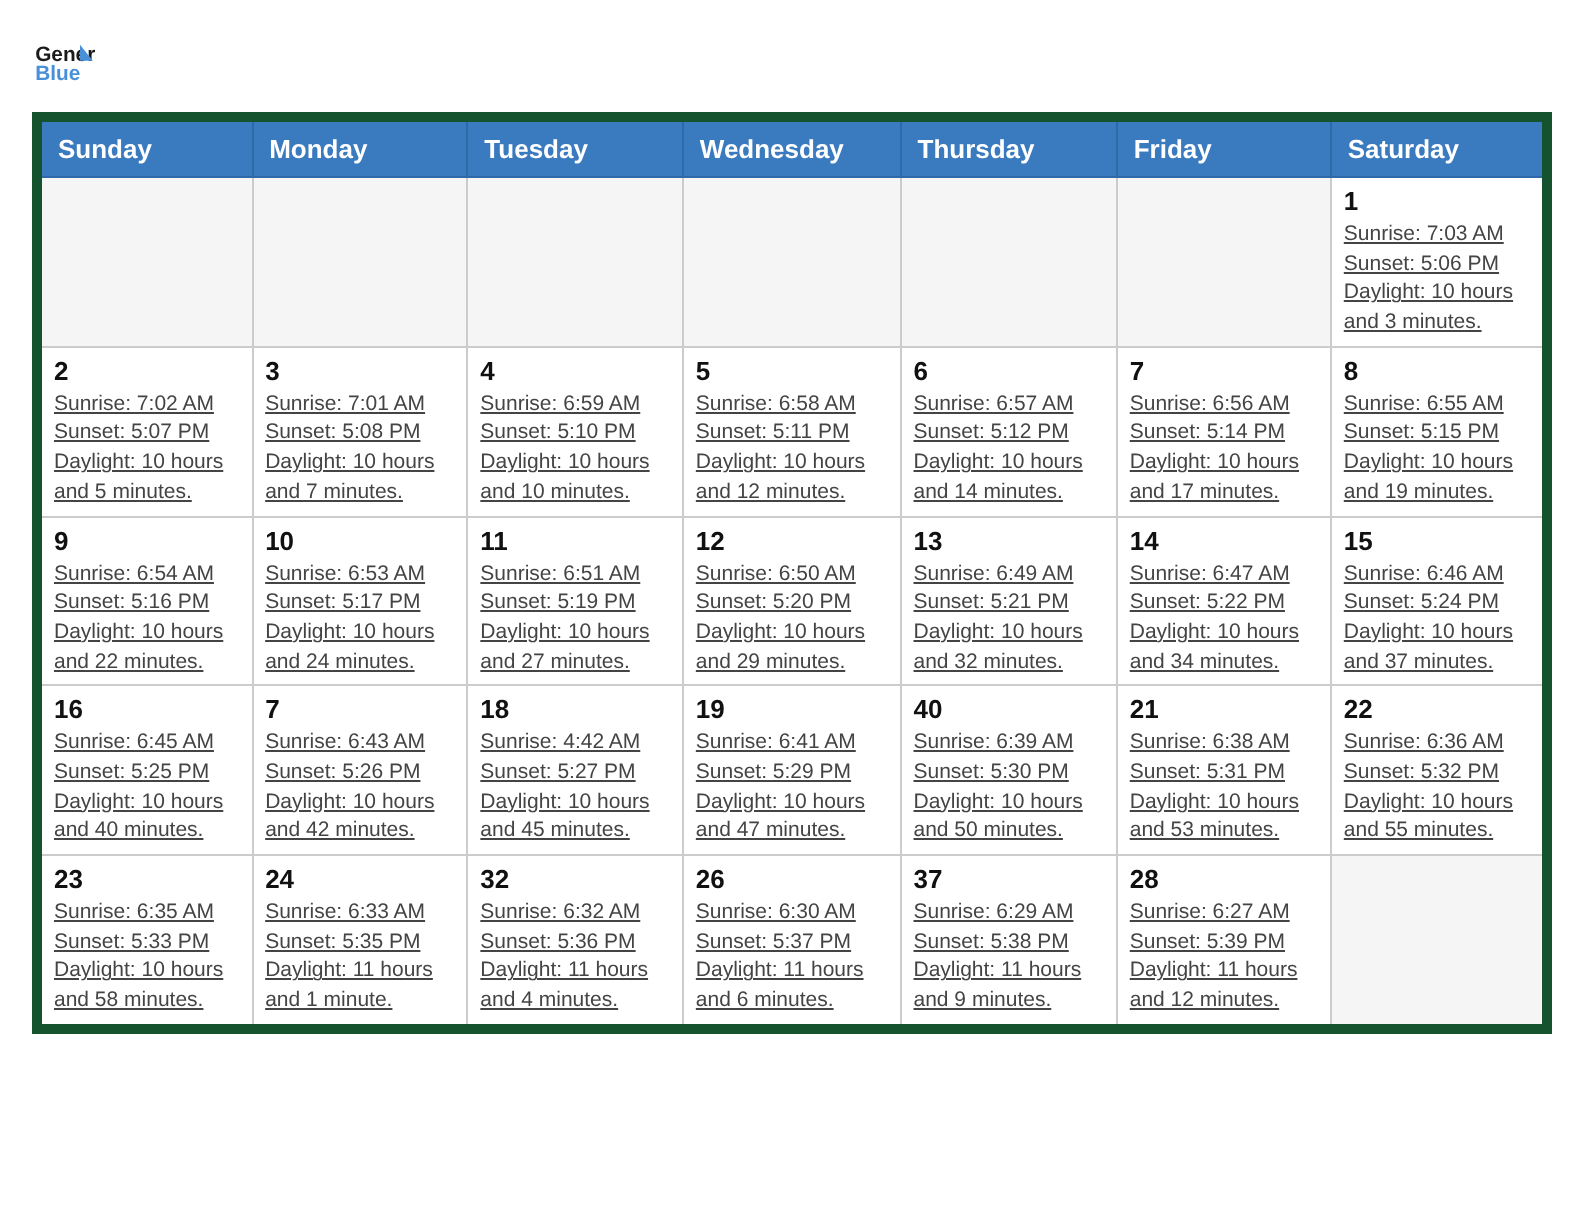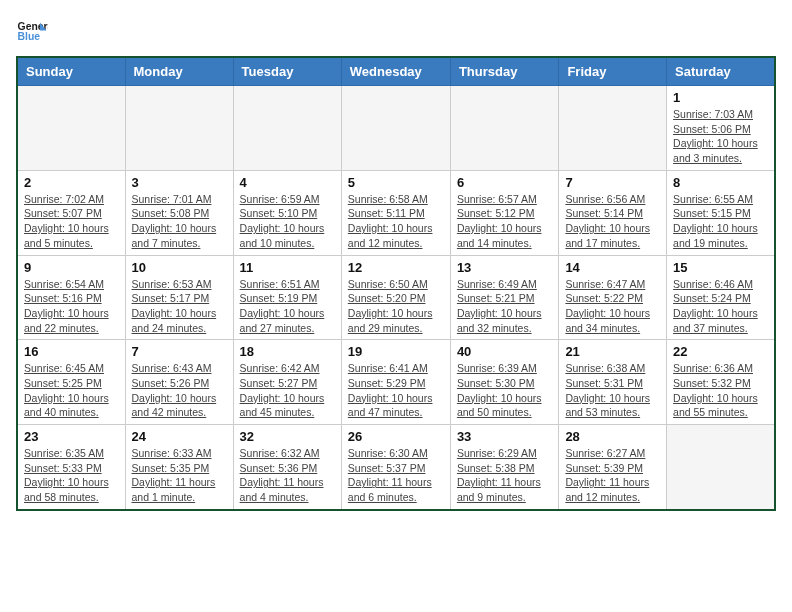--- a/index.html
+++ b/index.html
@@ -33,21 +33,21 @@
       font-weight: bold;
       color: #1a1a1a;
     }
     .location {
       font-size: 14px;
       color: #555;
     }
     .calendar {
       width: 100%;
       border-collapse: collapse;
-      border: 2px solid #14532d;
+      border: 5px solid #14532d;
     }
     .calendar th {
       background: #3a7abf;
       color: #fff;
       font-size: 13px;
       font-weight: bold;
       padding: 6px 8px;
       text-align: left;
       border: 1px solid #2e6aa8;
     }
@@ -218,21 +218,21 @@
 Daylight: 10 hours and 40 minutes.</div>
         </td>
         <td>
           <span class="day-number">7</span>
           <div class="day-info">Sunrise: 6:43 AM
 Sunset: 5:26 PM
 Daylight: 10 hours and 42 minutes.</div>
         </td>
         <td>
           <span class="day-number">18</span>
-          <div class="day-info">Sunrise: 6:42 AM
+          <div class="day-info">Sunrise: 4:42 AM
 Sunset: 5:27 PM
 Daylight: 10 hours and 45 minutes.</div>
         </td>
         <td>
           <span class="day-number">19</span>
           <div class="day-info">Sunrise: 6:41 AM
 Sunset: 5:29 PM
 Daylight: 10 hours and 47 minutes.</div>
         </td>
         <td>
@@ -273,21 +273,21 @@
 Sunset: 5:36 PM
 Daylight: 11 hours and 4 minutes.</div>
         </td>
         <td>
           <span class="day-number">26</span>
           <div class="day-info">Sunrise: 6:30 AM
 Sunset: 5:37 PM
 Daylight: 11 hours and 6 minutes.</div>
         </td>
         <td>
-          <span class="day-number">33</span>
+          <span class="day-number">37</span>
           <div class="day-info">Sunrise: 6:29 AM
 Sunset: 5:38 PM
 Daylight: 11 hours and 9 minutes.</div>
         </td>
         <td>
           <span class="day-number">28</span>
           <div class="day-info">Sunrise: 6:27 AM
 Sunset: 5:39 PM
 Daylight: 11 hours and 12 minutes.</div>
         </td>

